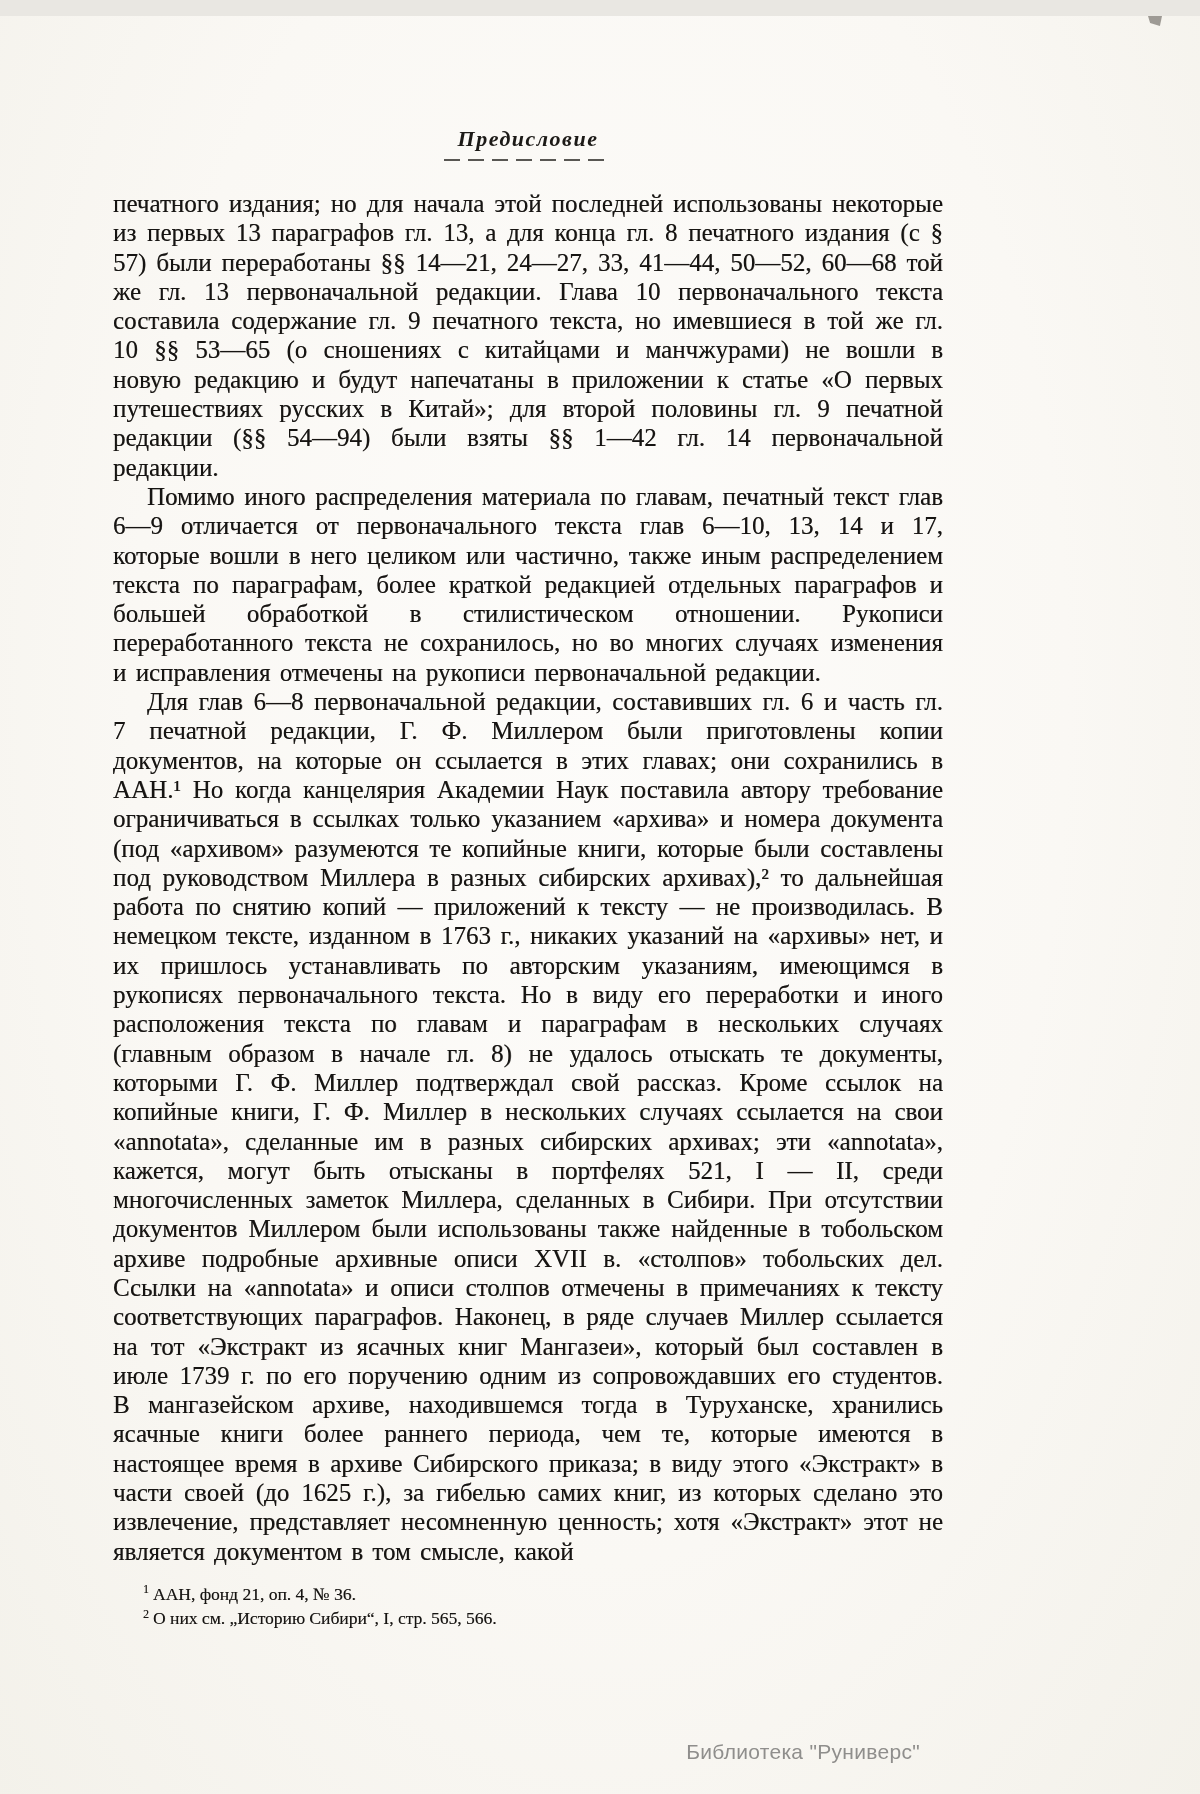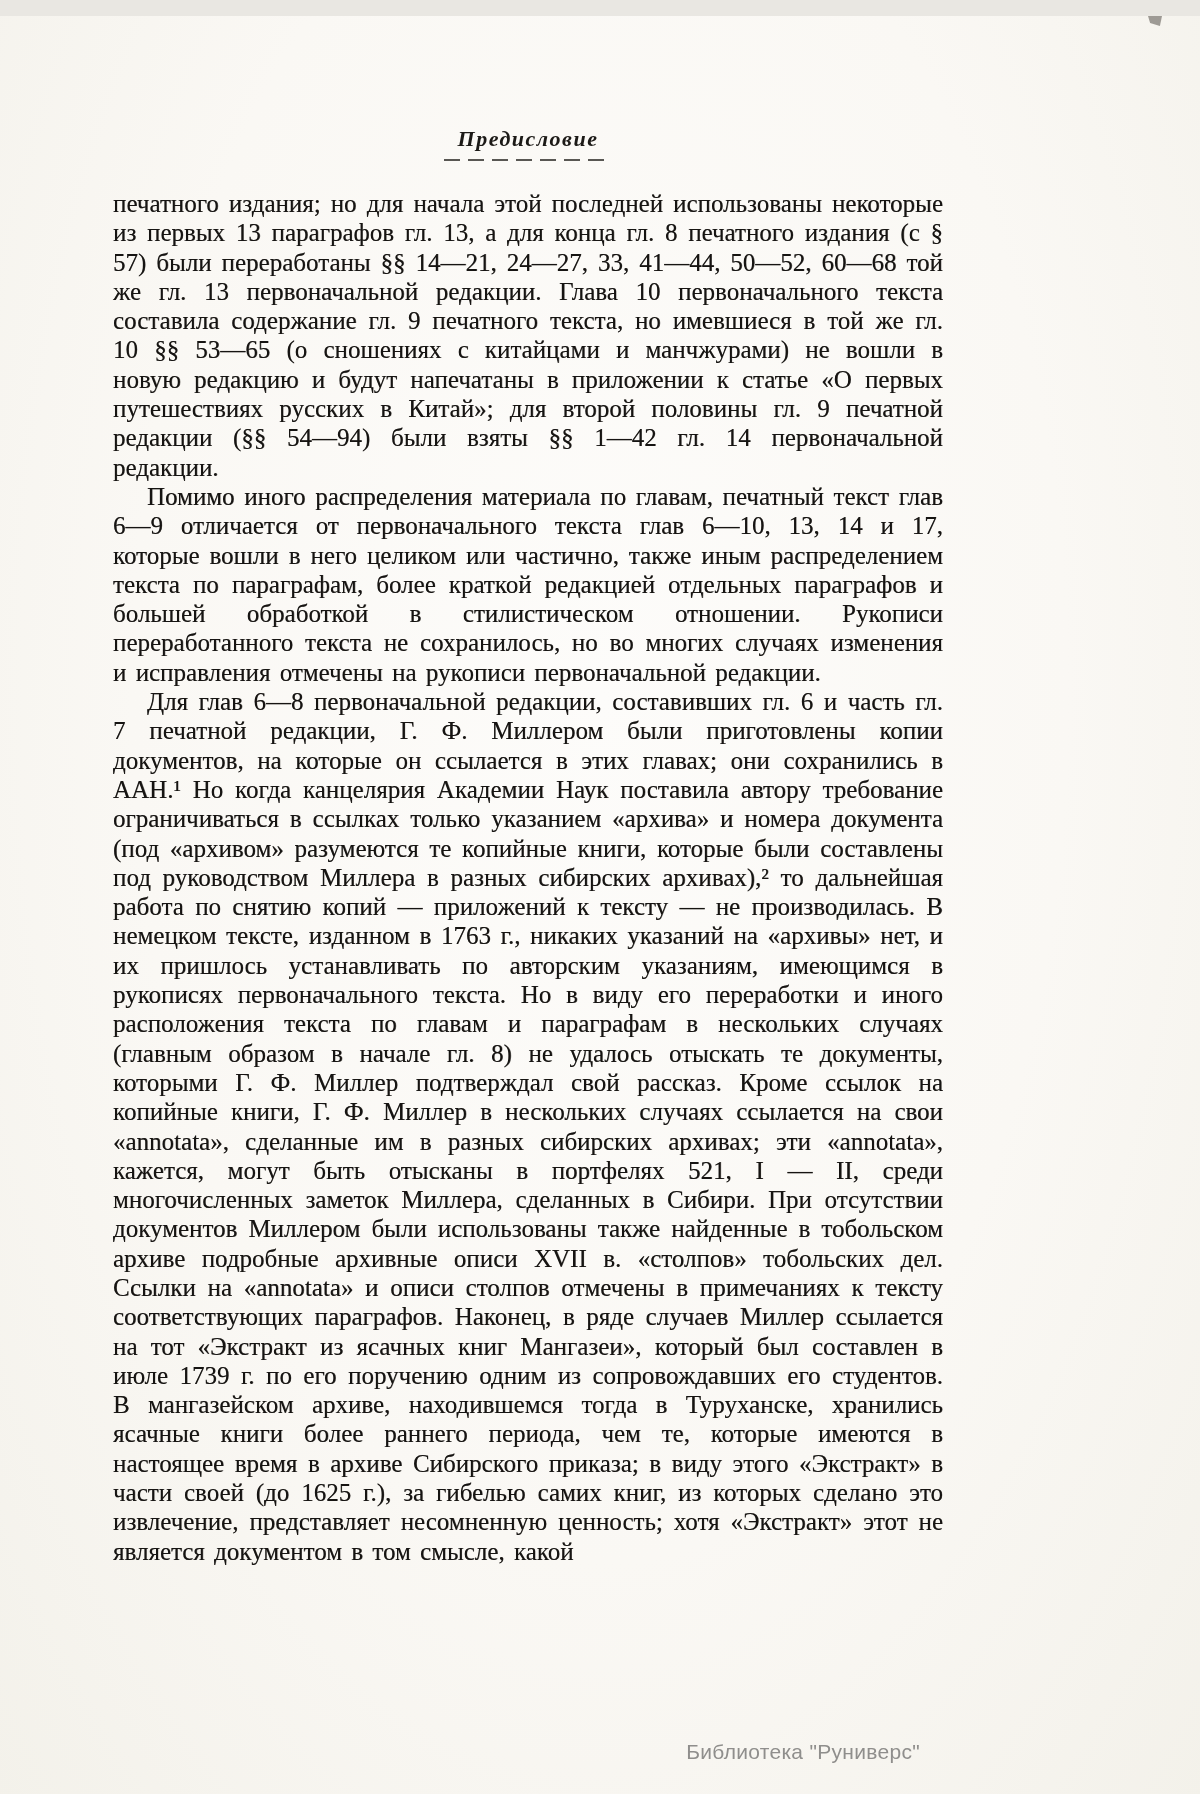--- a/index.html
+++ b/index.html
@@ -99,19 +99,21 @@
 
     <div class="title-rule"></div>
 
     <div class="body-text">
       <p class="para first">печатного издания; но для начала этой последней использованы некоторые из первых 13 параграфов гл. 13, а для конца гл. 8 печатного издания (с § 57) были переработаны §§ 14—21, 24—27, 33, 41—44, 50—52, 60—68 той же гл. 13 первоначальной редакции. Глава 10 первоначального текста составила содержание гл. 9 печатного текста, но имевшиеся в той же гл. 10 §§ 53—65 (о сношениях с китайцами и манчжурами) не вошли в новую редакцию и будут напечатаны в приложении к статье «О первых путешествиях русских в Китай»; для второй половины гл. 9 печатной редакции (§§ 54—94) были взяты §§ 1—42 гл. 14 первоначальной редакции.</p>
       <p class="para">Помимо иного распределения материала по главам, печатный текст глав 6—9 отличается от первоначального текста глав 6—10, 13, 14 и 17, которые вошли в него целиком или частично, также иным распределением текста по параграфам, более краткой редакцией отдельных параграфов и большей обработкой в стилистическом отношении. Рукописи переработанного текста не сохранилось, но во многих случаях изменения и исправления отмечены на рукописи первоначальной редакции.</p>
       <p class="para">Для глав 6—8 первоначальной редакции, составивших гл. 6 и часть гл. 7 печатной редакции, Г. Ф. Миллером были приготовлены копии документов, на которые он ссылается в этих главах; они сохранились в ААН.¹ Но когда канцелярия Академии Наук поставила автору требование ограничиваться в ссылках только указанием «архива» и номера документа (под «архивом» разумеются те копийные книги, которые были составлены под руководством Миллера в разных сибирских архивах),² то дальнейшая работа по снятию копий — приложений к тексту — не производилась. В немецком тексте, изданном в 1763 г., никаких указаний на «архивы» нет, и их пришлось устанавливать по авторским указаниям, имеющимся в рукописях первоначального текста. Но в виду его переработки и иного расположения текста по главам и параграфам в нескольких случаях (главным образом в начале гл. 8) не удалось отыскать те документы, которыми Г. Ф. Миллер подтверждал свой рассказ. Кроме ссылок на копийные книги, Г. Ф. Миллер в нескольких случаях ссылается на свои «annotata», сделанные им в разных сибирских архивах; эти «annotata», кажется, могут быть отысканы в портфелях 521, I — II, среди многочисленных заметок Миллера, сделанных в Сибири. При отсутствии документов Миллером были использованы также найденные в тобольском архиве подробные архивные описи XVII в. «столпов» тобольских дел. Ссылки на «annotata» и описи столпов отмечены в примечаниях к тексту соответствующих параграфов. Наконец, в ряде случаев Миллер ссылается на тот «Экстракт из ясачных книг Мангазеи», который был составлен в июле 1739 г. по его поручению одним из сопровождавших его студентов. В мангазейском архиве, находившемся тогда в Туруханске, хранились ясачные книги более раннего периода, чем те, которые имеются в настоящее время в архиве Сибирского приказа; в виду этого «Экстракт» в части своей (до 1625 г.), за гибелью самих книг, из которых сделано это извлечение, представляет несомненную ценность; хотя «Экстракт» этот не является документом в том смысле, какой</p>
     </div>
 
     <div class="footnotes">
+      <p class="footnote"><sup>1</sup><span>ААН, фонд 21, оп. 4, № 36.</span></p>
+      <p class="footnote"><sup>2</sup><span>О них см. „Историю Сибири“, I, стр. 565, 566.</span></p>
     </div>
 
   </div>
 
   <div class="watermark">Библиотека "Руниверс"</div>
 
 </div>
 
 </body></html>

